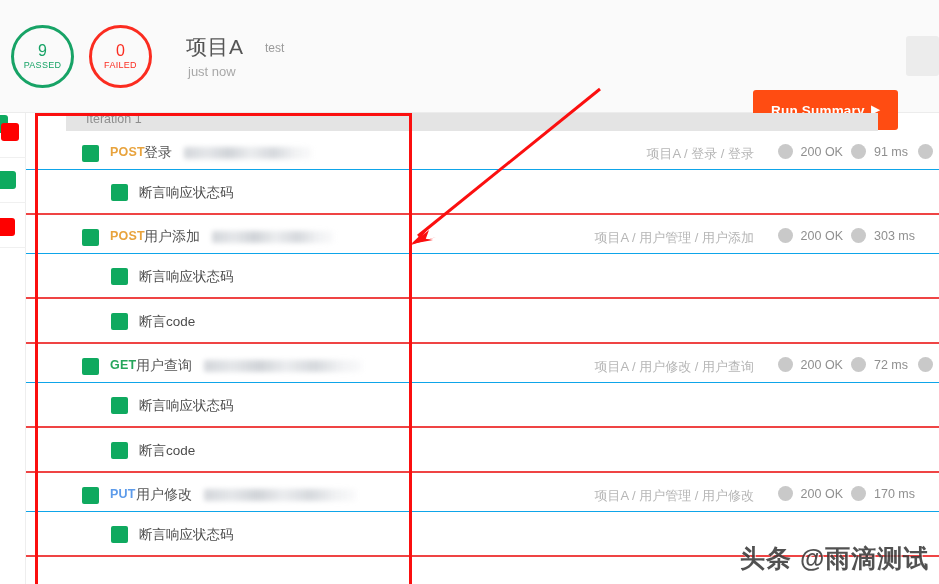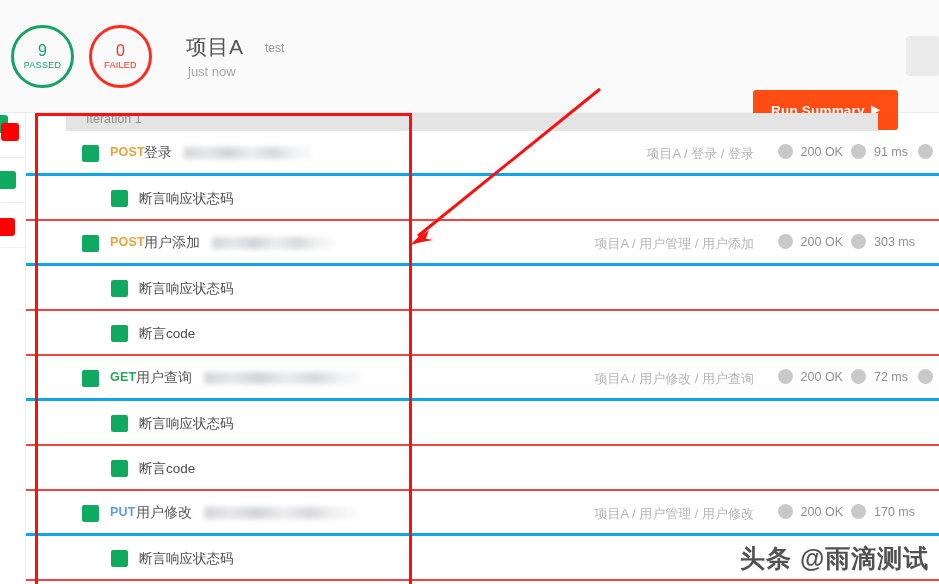--- a/index.html
+++ b/index.html
@@ -147,22 +147,22 @@
 
   
   .results {
     position: absolute;
     left: 26px; top: 131px;
     width: 913px;
   }
 
   .req-row {
     position: relative;
-    height: 45px;
-    border-bottom: 3px solid #0ea5e9;
+    height: 39px;
+    border-bottom: 1px solid #0ea5e9;
     background: #ffffff;
   }
   .req-chip {
     position: absolute;
     left: 56px; top: 14px;
     width: 17px; height: 17px;
     border-radius: 2px;
     background: #0fa95f;
   }
   .req-method {

